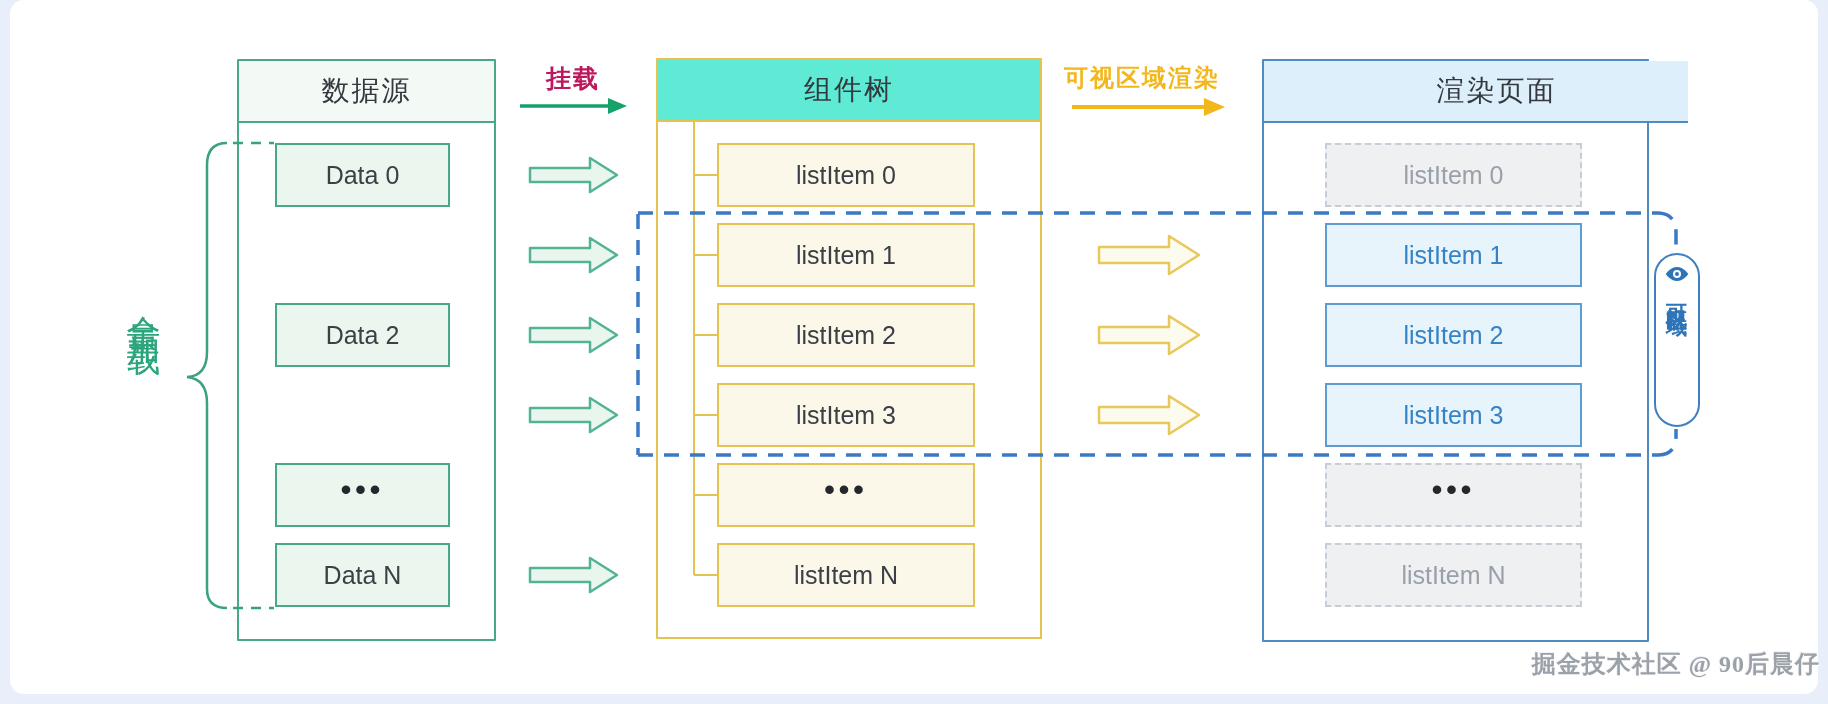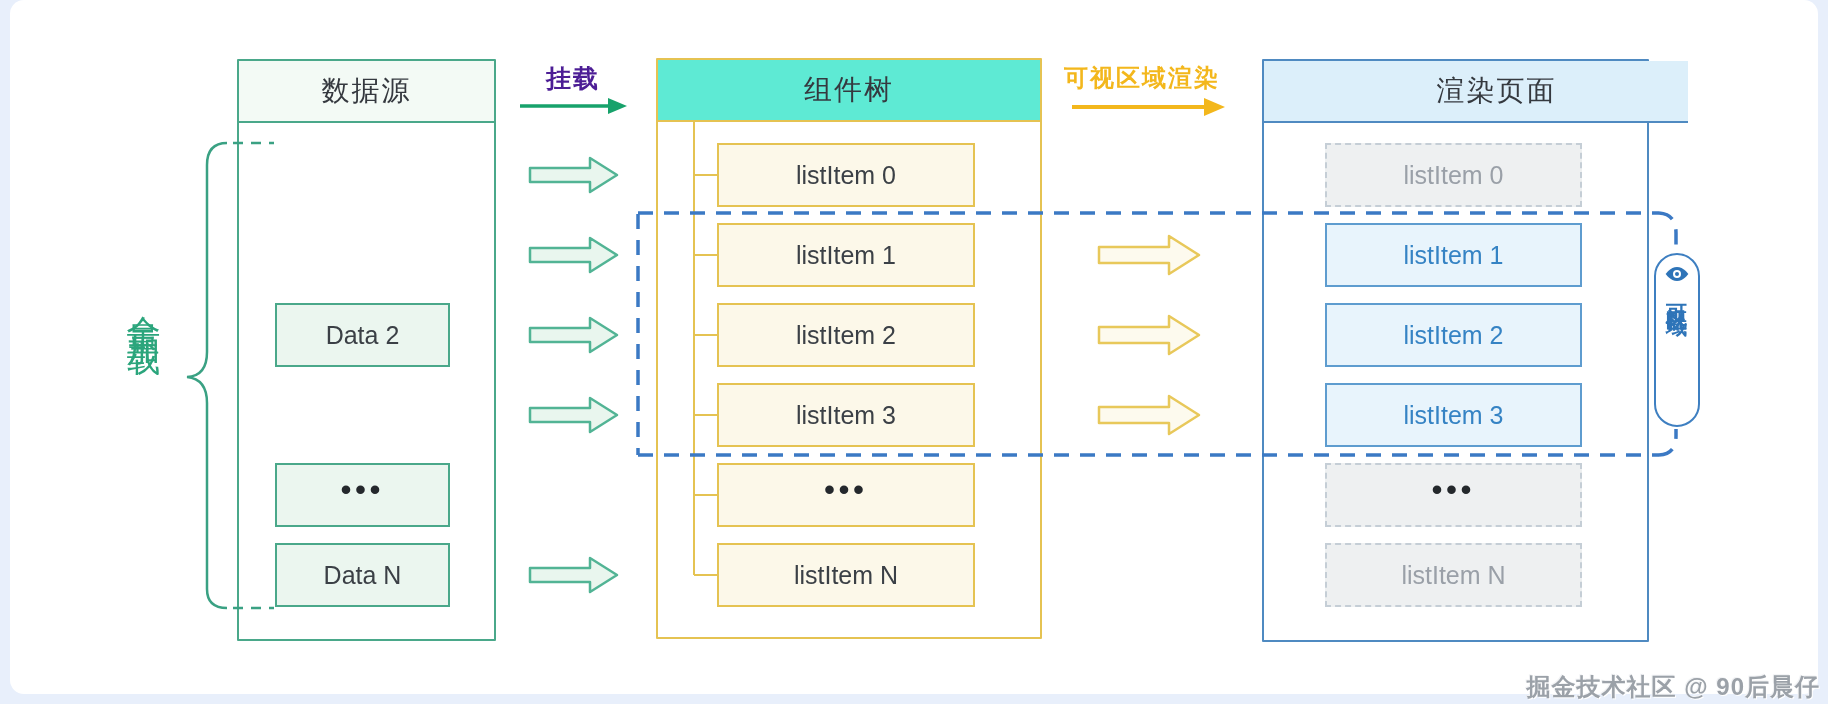--- a/index.html
+++ b/index.html
@@ -37,62 +37,64 @@
   .box.c3{left:1325px;width:257px;}
   .box.c3.active{background:#e8f4fc;border:2px solid #5e9ccf;color:#3583c4;}
   .box.c3.inactive{background:#eef0f1;border:2px dashed #c5ced6;color:#9aa0a8;}
   .r0{top:143px}.r1{top:223px}.r2{top:303px}.r3{top:383px}.r4{top:463px}.r5{top:543px}
   .dots{font-size:30px;font-weight:700;letter-spacing:4px;color:#24282c;line-height:0;padding-bottom:10px;}
   .box.c3.inactive.dots-row{color:#24282c;}
   
   .blockarrow{position:absolute;}
   
   .flow-label{position:absolute;font-weight:700;letter-spacing:2px;}
-  .mount-label{left:520px;top:62px;width:106px;text-align:center;font-size:25px;color:#4c1d95;}
+  .mount-label{left:520px;top:62px;width:106px;text-align:center;font-size:25px;color:#be185d;}
   .vr-label{left:1062px;top:62px;width:160px;text-align:center;font-size:24px;color:#f3b71c;}
   .full-load{
     position:absolute;left:121px;top:288px;
     writing-mode:vertical-rl;text-orientation:upright;
     font-size:34px;font-weight:500;color:#2ba57c;letter-spacing:9px;
   }
   
   .pill{
     position:absolute;left:1654px;top:253px;width:46px;height:174px;
     box-sizing:border-box;border:2.5px solid #3e7fc1;border-radius:24px;
     background:#fff;display:flex;flex-direction:column;align-items:center;
   }
   .pill .eye{margin-top:10px;}
   .pill .pill-text{
     margin-top:4px;writing-mode:vertical-rl;text-orientation:upright;
     font-size:21px;font-weight:700;color:#2e74b8;letter-spacing:4px;line-height:1;
   }
   
   .watermark{
-    position:absolute;right:8px;bottom:1px;
+    position:absolute;right:8px;bottom:24px;
     font-size:24px;font-weight:600;color:#9ba1a8;letter-spacing:1px;
     text-shadow:1px 1px 0 #ffffff,-1px -1px 0 #f2f3f5;
+    font-family:Liberation Serif, serif;
   }
   .overlay{position:absolute;left:0;top:0;pointer-events:none;}
 </style>
 </head>
 <body>
 
 <div class="canvas">
   <div class="card"></div>
 
   <div class="col col1">
     <div class="col-header">数据源</div>
   </div>
   <div class="col col2">
     <div class="col-header">组件树</div>
   </div>
   <div class="col col3">
     <div class="col-header">渲染页面</div>
   </div>
 
+  <div class="box c1 r0">Data 0</div>
   <div class="box c1 r2">Data 2</div>
   <div class="box c1 r4">
       <span class="dots">•••</span>
     </div>
   <div class="box c1 r5">Data N</div>
 
   <div class="box c2 r0">listItem 0</div>
   <div class="box c2 r1">listItem 1</div>
   <div class="box c2 r2">listItem 2</div>
   <div class="box c2 r3">listItem 3</div>

